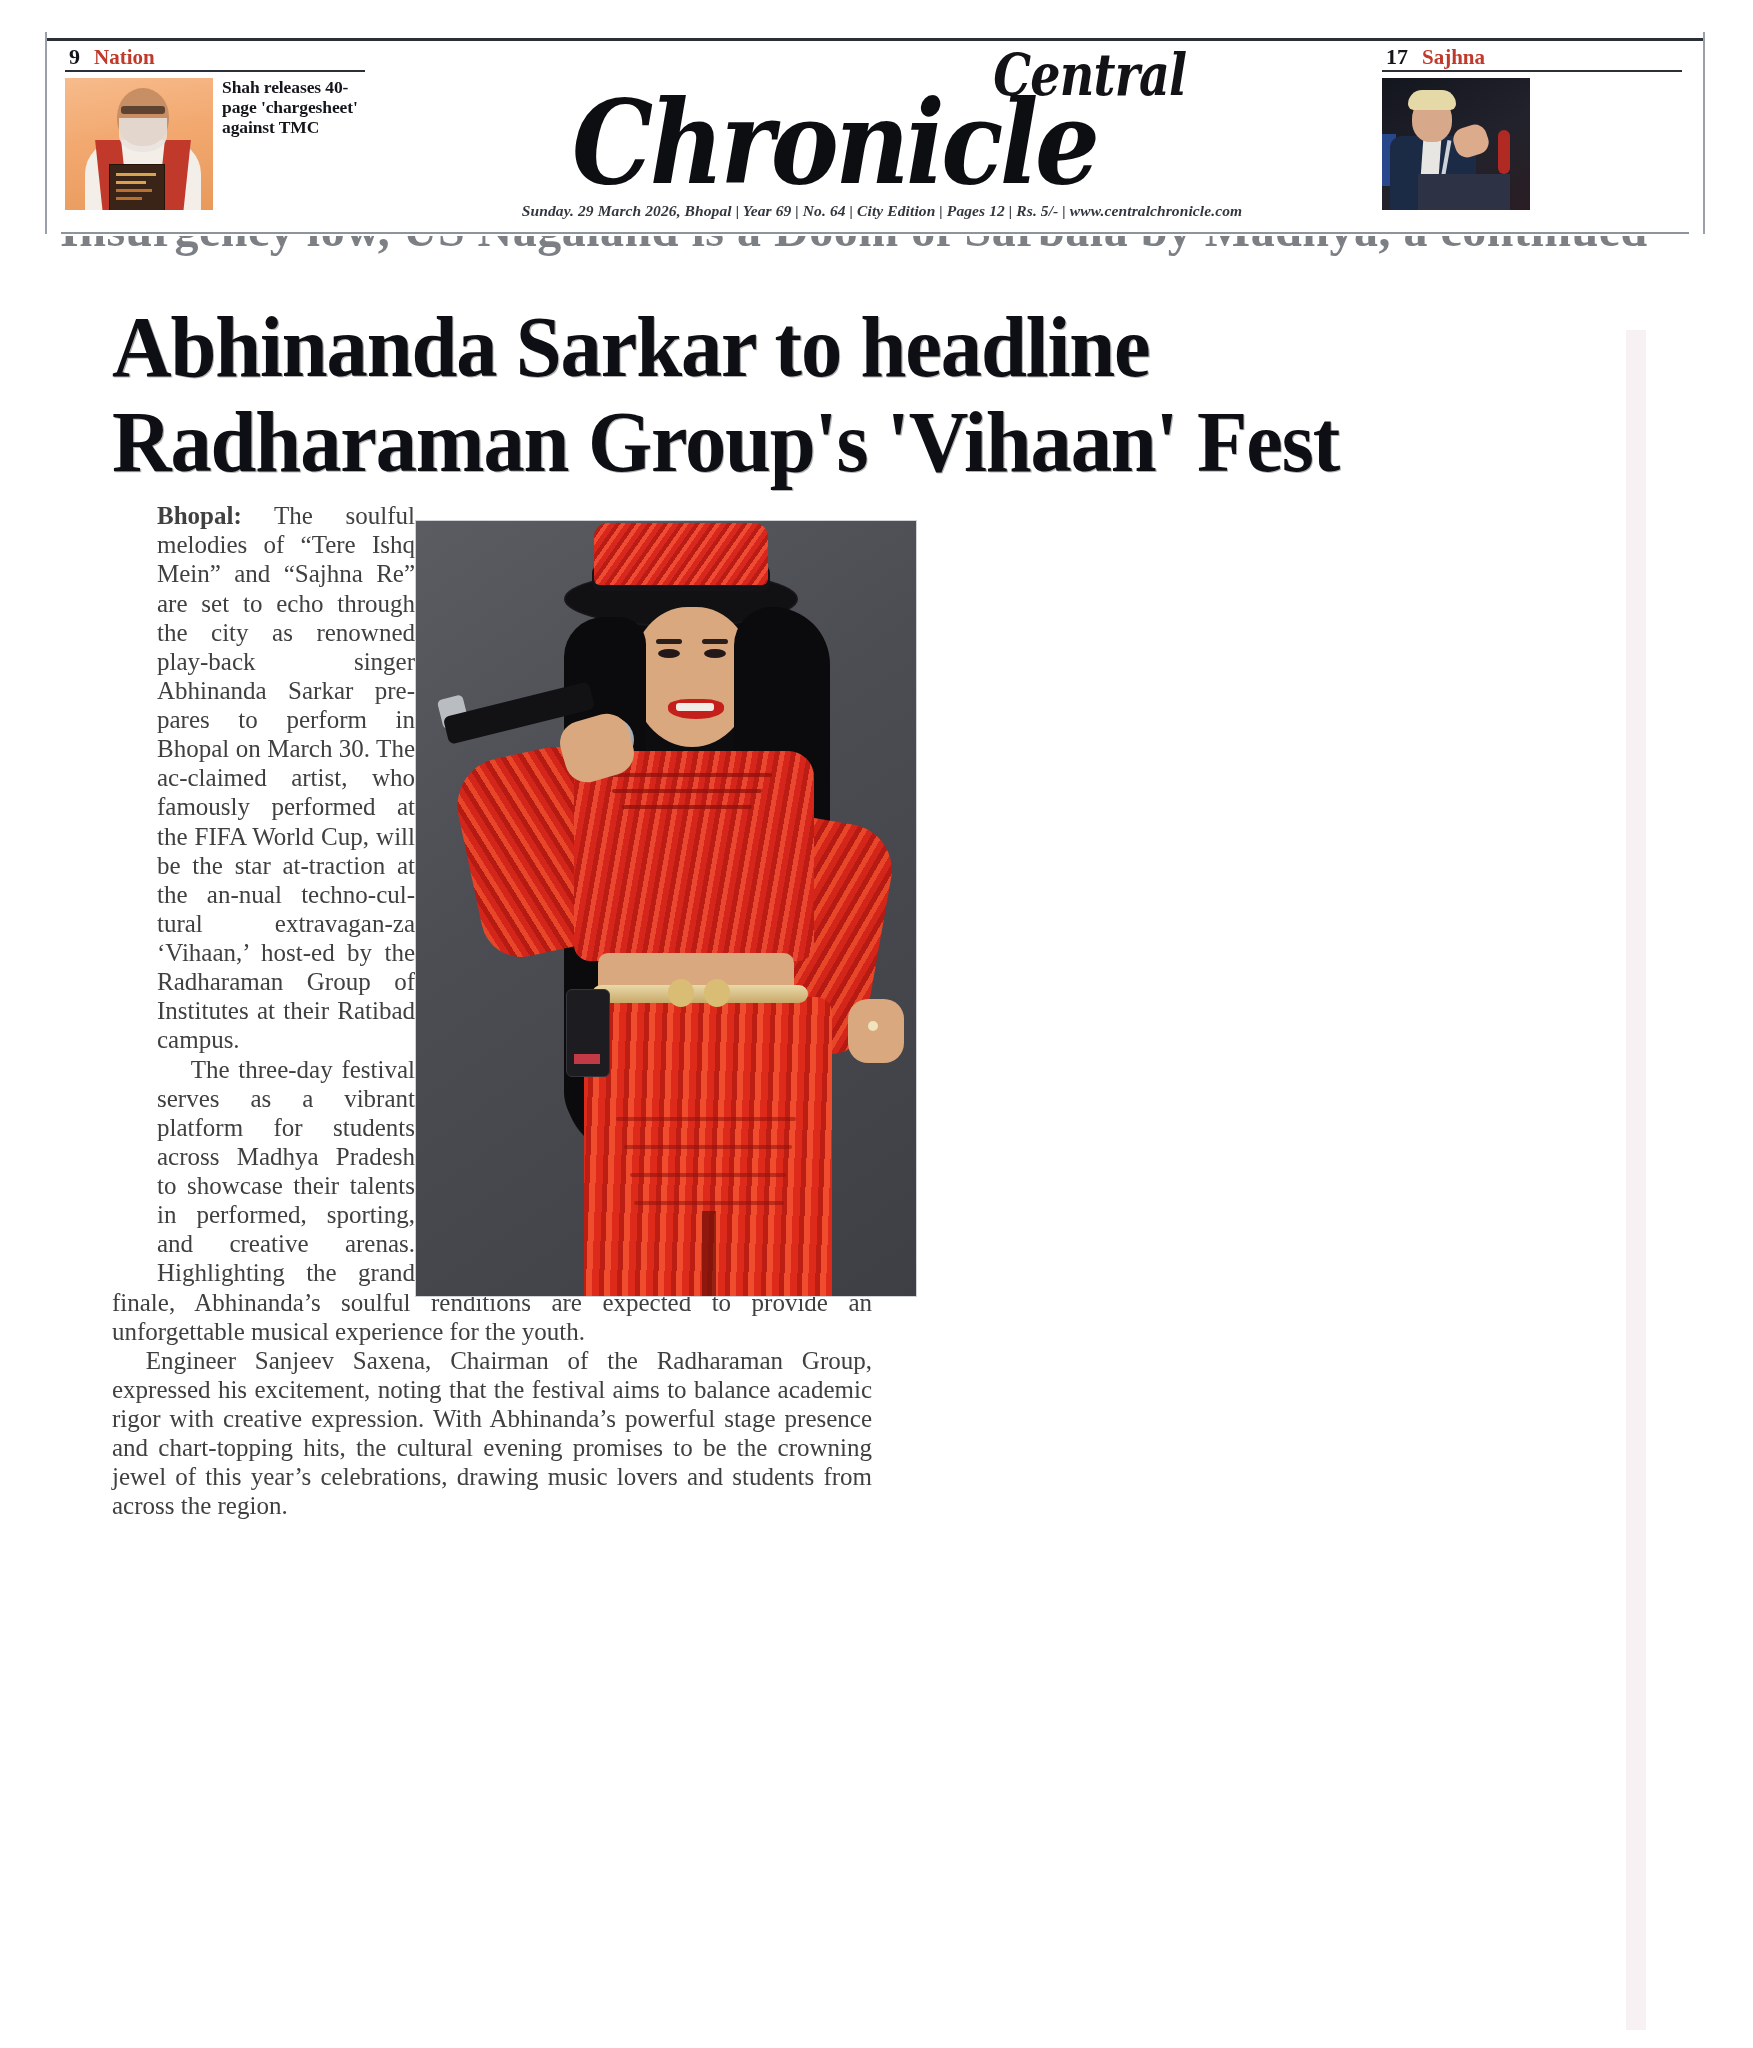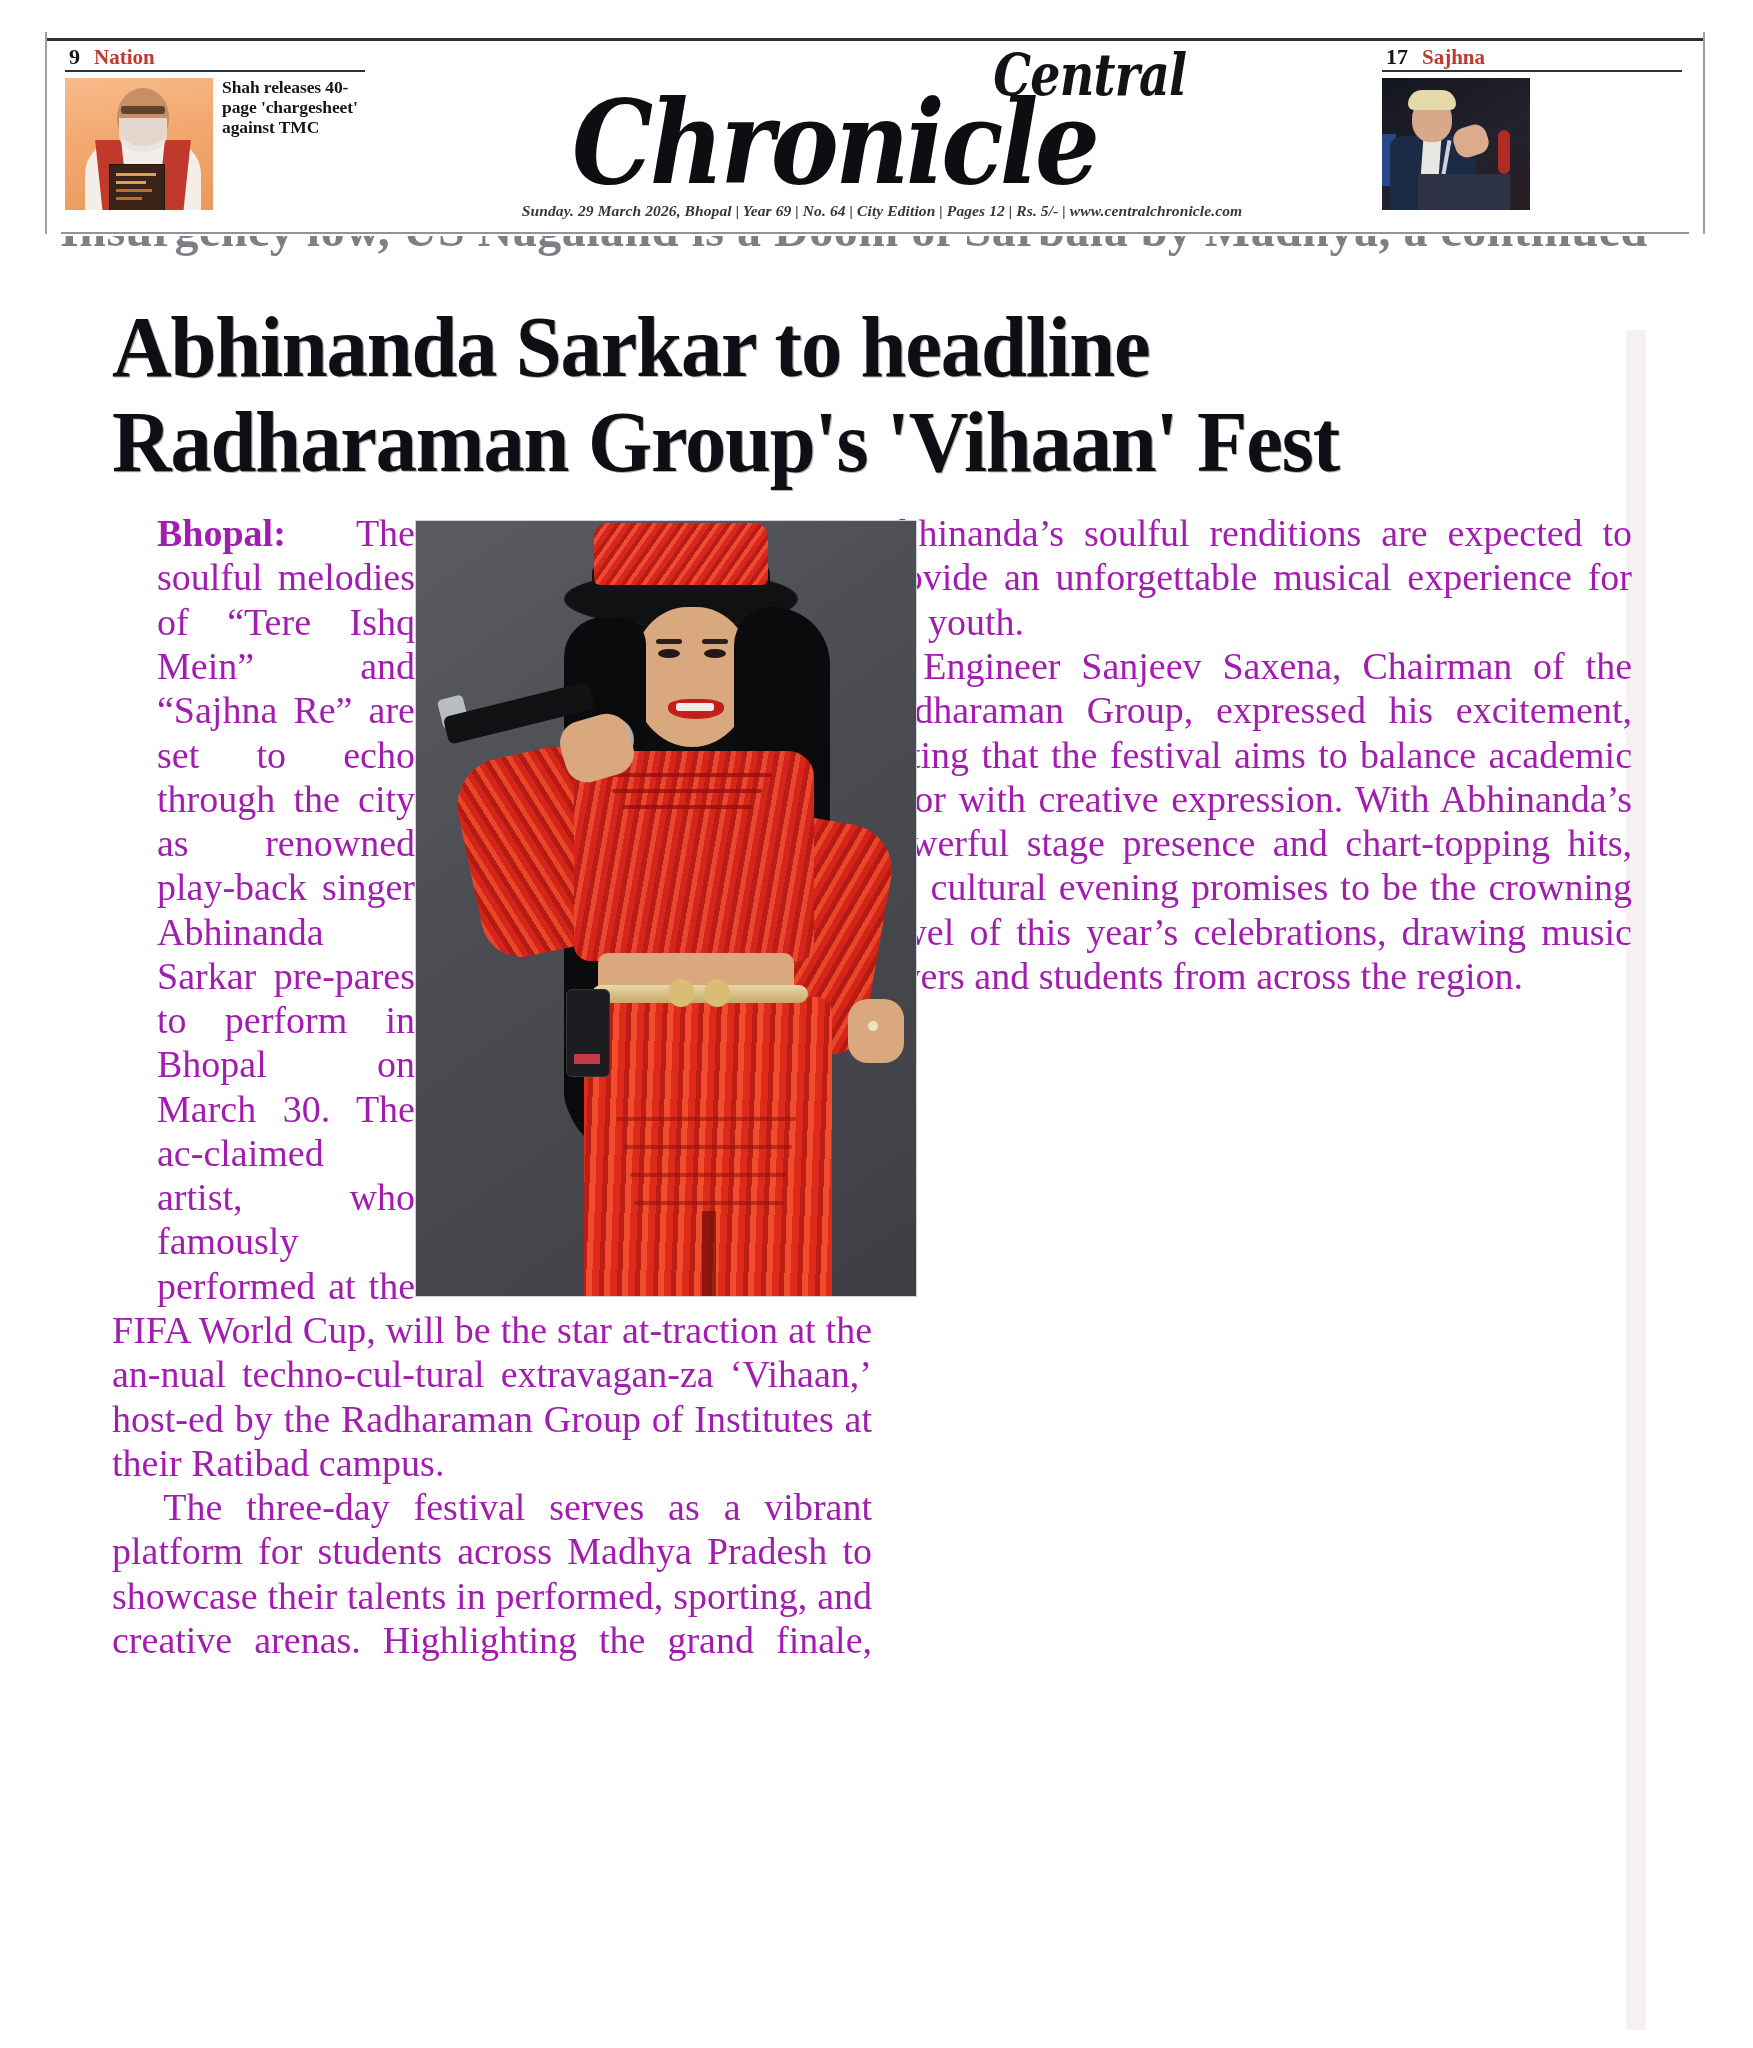--- a/index.html
+++ b/index.html
@@ -293,25 +293,25 @@
     color: #0d0f14;
     margin: 0;
     transform: scaleX(0.96);
     transform-origin: left top;
     text-shadow: 1.2px 1.2px 0 rgba(0,0,0,0.30);
   }
   #headline .hl-line { display: block; white-space: nowrap; }
 
   
   #body-wrap {
-    margin-top: 22px;
+    margin-top: 12px;
     font-family: "Liberation Serif", "DejaVu Serif", serif;
-    font-size: 38px;
+    font-size: 25px;
     line-height: 1.165;
-    color: #a21caf;
+    color: #404040;
     text-align: justify;
     text-justify: inter-word;
     hyphens: manual;
     column-count: 2;
     column-gap: 0px;
     column-fill: auto;
     height: 1180px;
   }
   #body-wrap p { margin: 0; text-indent: 0; }
   #body-wrap p + p { text-indent: 1.35em; }

